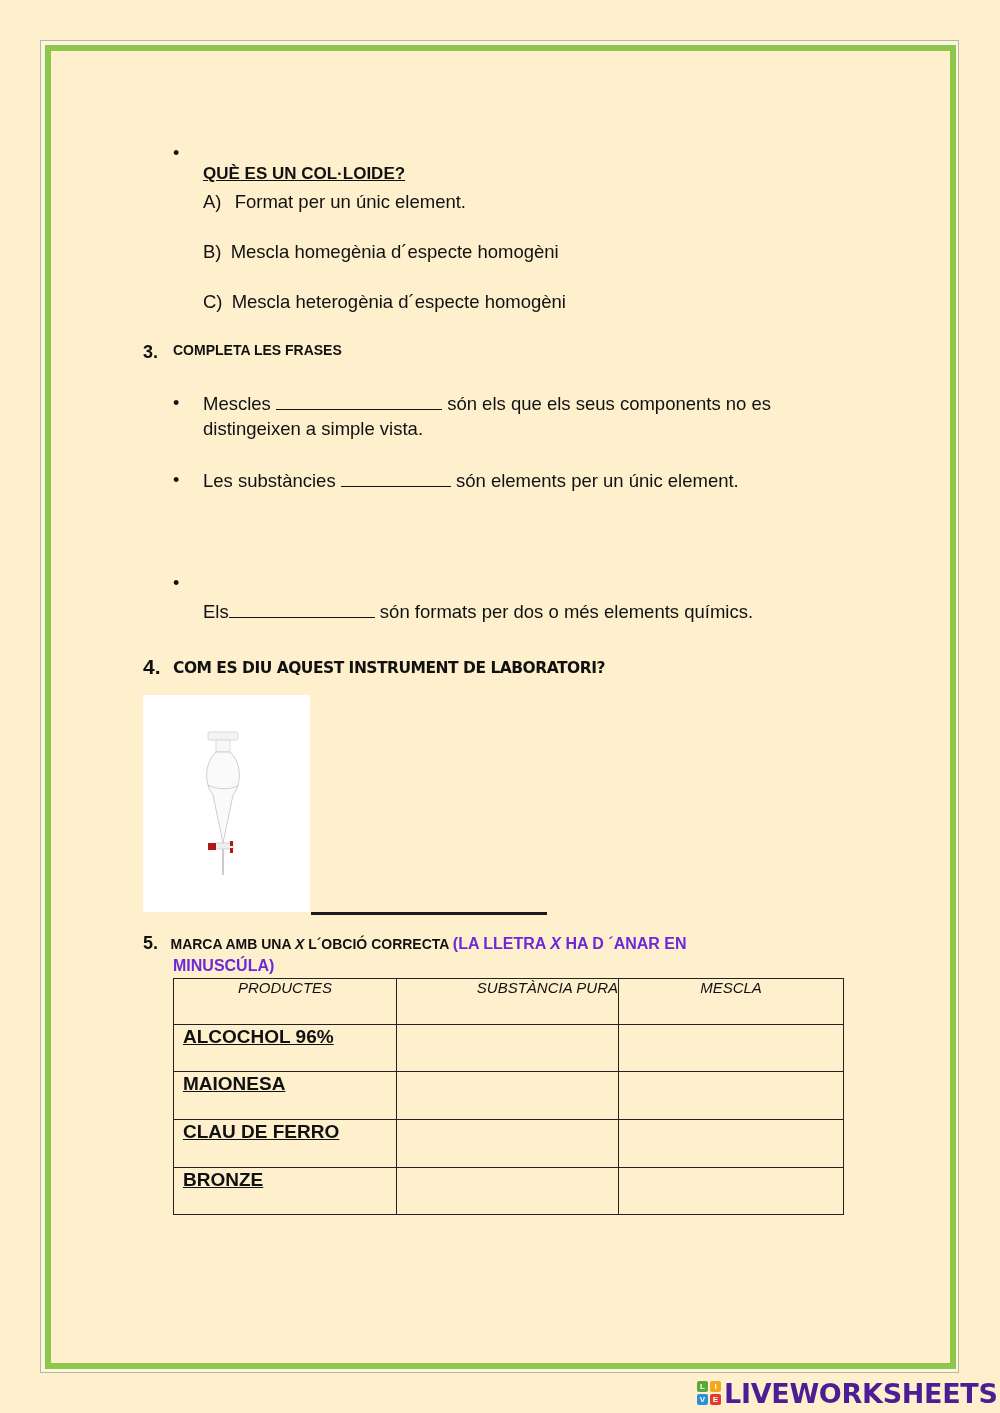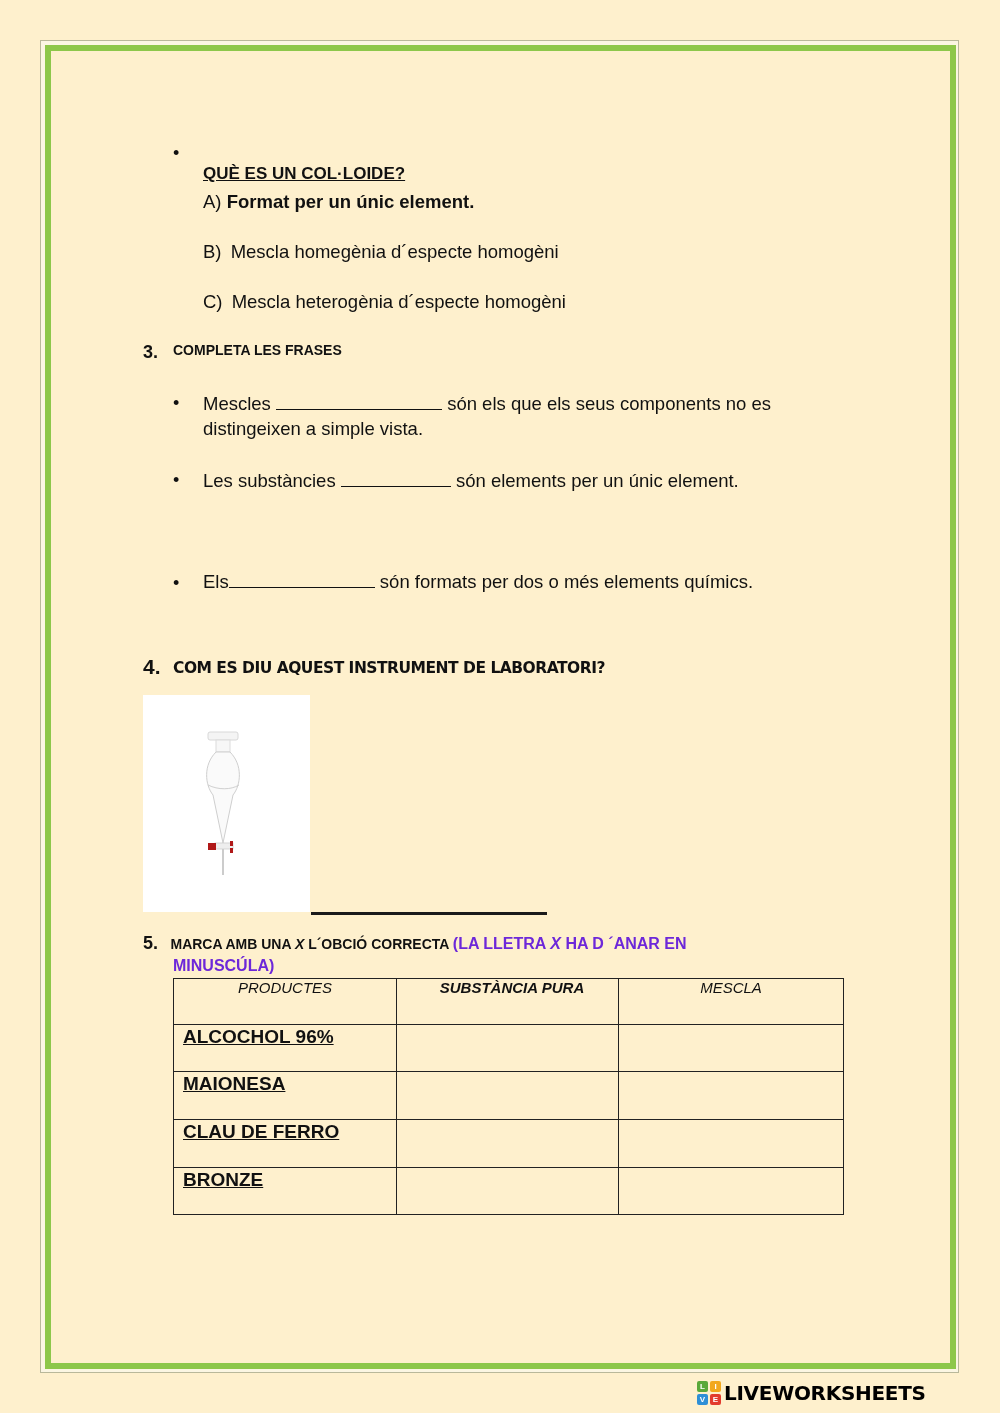--- a/index.html
+++ b/index.html
@@ -35,34 +35,34 @@
   }
   table.t td, table.t th {
     border:1.5px solid #222; vertical-align:top; padding:0;
   }
   table.t th { font-style:italic; font-weight:normal; font-size:15px; height:45px; text-align:center; }
   table.t td { height:45px; }
   table.t td.prod { font-weight:bold; font-size:19px; text-decoration:underline; padding-left:9px; padding-top:1px; }
   .logo { position:absolute; left:697px; top:1378px; height:30px; display:flex; align-items:center; }
   .logo-grid { display:grid; grid-template-columns:11px 11px; grid-template-rows:11px 11px; gap:2px; margin-right:3px; }
   .logo-grid span { font-size:8px; font-weight:bold; color:#fff; text-align:center; line-height:11px; border-radius:2px; }
-  .logo-text { font-family:"DejaVu Sans", sans-serif; font-weight:bold; font-size:20px; color:#000000; letter-spacing:-0.3px; }
+  .logo-text { font-family:"DejaVu Sans", sans-serif; font-weight:bold; font-size:27px; color:#4c1d95; letter-spacing:-0.3px; }
 </style>
 </head>
 <body>
 
 <div class="frame-outer"></div>
 <div class="frame-green"></div>
 
 <span class="bullet" style="left:173px; top:143px;">•</span>
 <div class="abs q-head" style="left:203px; top:144px;">QUÈ ES UN COL·LOIDE?</div>
 
 <div class="abs opt" style="left:203px; top:191px;">
   <span>A)</span>
-  <span style="margin-left:0;font-weight:bold;">Format per un únic element.</span>
+  <span style="margin-left:8px;">Format per un únic element.</span>
 </div>
 <div class="abs opt" style="left:203px; top:241px;">
   <span>B)</span>
   <span style="margin-left:4px;">Mescla homegènia d´especte homogèni</span>
 </div>
 <div class="abs opt" style="left:203px; top:291px;">
   <span>C)</span>
   <span style="margin-left:4px;">Mescla heterogènia d´especte homogèni</span>
 </div>
 
@@ -78,21 +78,21 @@
 </div>
 
 <span class="bullet" style="left:173px; top:470px;">•</span>
 <div class="abs sent" style="left:203px; top:468px;">
   <span>Les substàncies</span>
   <span class="blank" style="width:110px;"></span>
   <span>són elements per un únic element.</span>
 </div>
 
 <span class="bullet" style="left:173px; top:573px;">•</span>
-<div class="abs sent" style="left:203px; top:569px;">
+<div class="abs sent" style="left:203px; top:599px;">
   <span>Els</span><span class="blank" style="width:146px;"></span>
   <span>són formats per dos o més elements químics.</span>
 </div>
 
 <div class="abs s4num" style="left:143px; top:655px;">4.</div>
 <div class="abs s4title" style="left:173px; top:659px;">COM ES DIU AQUEST INSTRUMENT DE LABORATORI?</div>
 
 <div class="img-box">
   <svg width="167" height="217" viewBox="0 0 167 217">
     <rect x="65" y="37" width="30" height="8" rx="2" fill="#f4f4f4" stroke="#d8d8d8" stroke-width="1"></rect>
@@ -116,21 +116,21 @@
 
 <table class="t">
   <colgroup>
       <col style="width:223px">
       <col style="width:222px">
       <col style="width:225px">
     </colgroup>
   <tbody>
       <tr>
     <th>PRODUCTES</th>
-    <th style="text-align:center; padding-left:9px;font-weight:bold;">SUBSTÀNCIA PURA</th>
+    <th style="text-align:right; padding-left:9px;">SUBSTÀNCIA PURA</th>
     <th>MESCLA</th>
   </tr>
   <tr>
     <td class="prod">ALCOCHOL 96%</td>
     <td></td>
     <td></td>
   </tr>
   <tr>
     <td class="prod" style="height:46px;">MAIONESA</td>
     <td></td>

